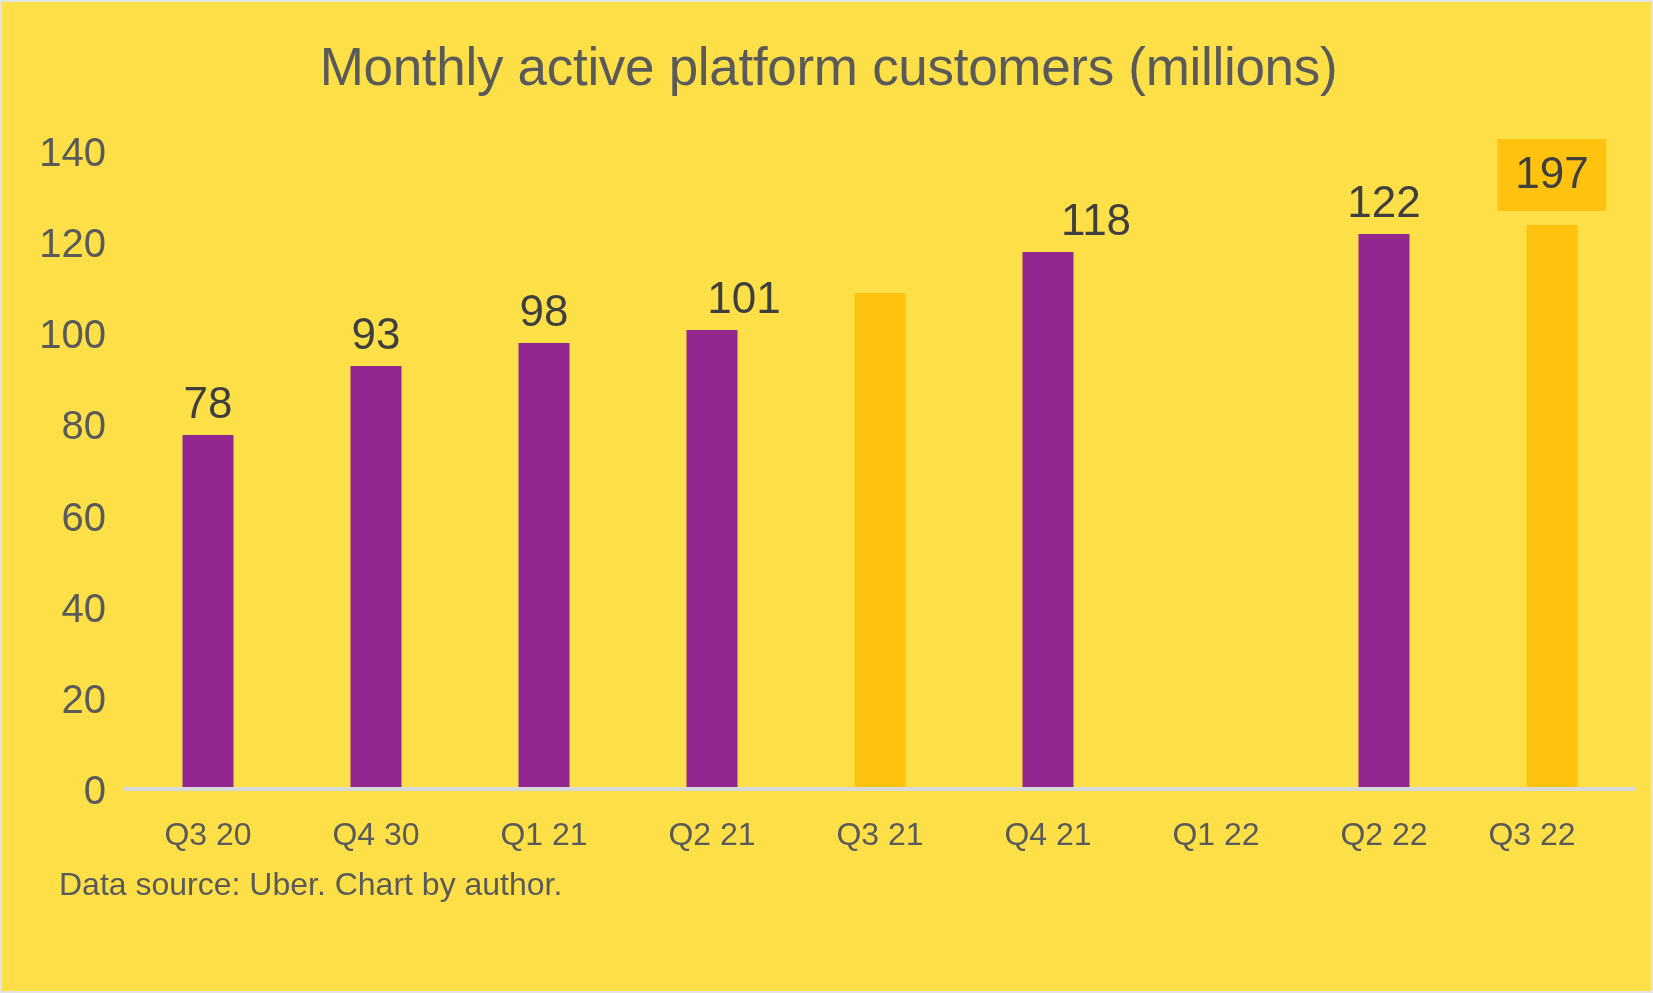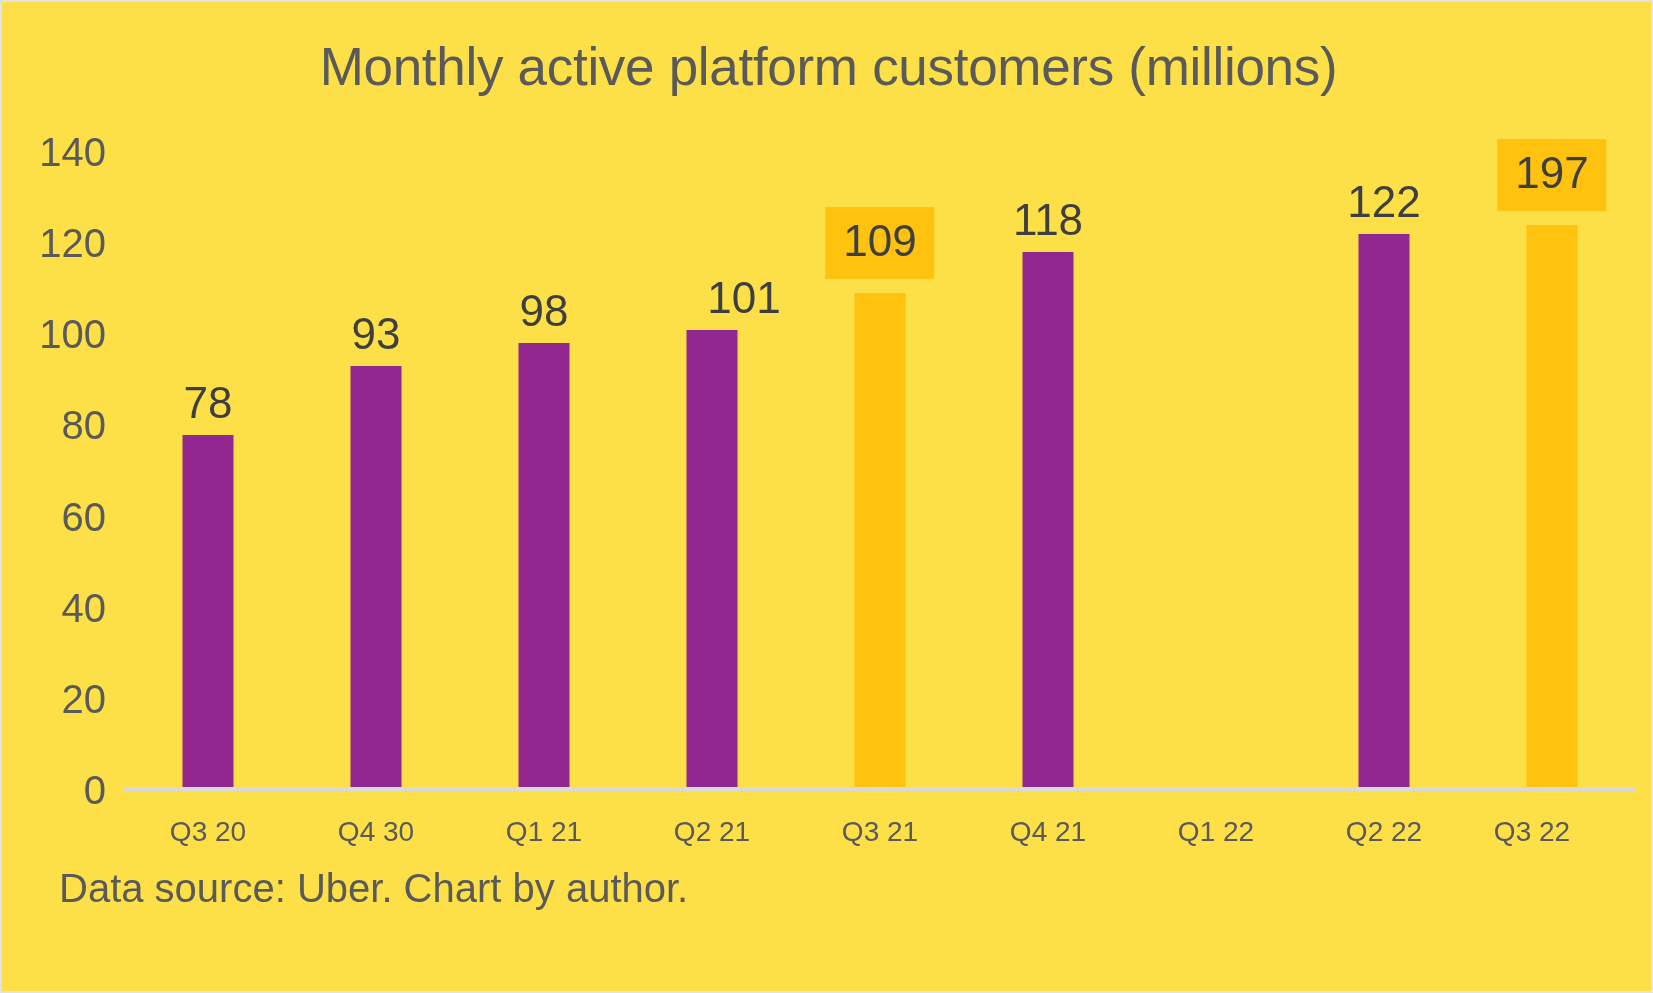--- a/index.html
+++ b/index.html
@@ -98,30 +98,30 @@
   .bar-value.boxed {
     background: #ffc20e;
     padding: 12px 18px 16px 18px;
   }
 
   .x-tick-label {
     position: absolute;
     left: 50%;
     transform: translateX(-50%);
     top: calc(100% + 26px);
-    font-size: 28px;
+    font-size: 32px;
     color: #5a5a5a;
     white-space: nowrap;
   }
 
   #chart-footnote {
     position: absolute;
     left: 57px;
     top: 864px;
-    font-size: 40px;
+    font-size: 32px;
     color: #5a5a5a;
     white-space: nowrap;
     text-align: center;
   }
 </style>
 </head>
 <body>
 
 <div id="chart-frame">
 
@@ -150,25 +150,24 @@
         <div class="bar-slot" style="left: 336px; width: 168px;">
           <div class="bar-rect normal" style="height: 446.6px;"></div>
           <div class="bar-value plain" style="bottom: 456.6px;">98</div>
         </div>
         <div class="bar-slot" style="left: 504px; width: 168px;">
           <div class="bar-rect normal" style="height: 460.271px;"></div>
           <div class="bar-value plain" style="bottom: 470.271px; margin-left: 32px;">101</div>
         </div>
         <div class="bar-slot" style="left: 672px; width: 168px;">
           <div class="bar-rect highlight" style="height: 496.729px;"></div>
-          <div class="bar-value boxed" style="bottom: 510.729px;">109</div>
         </div>
         <div class="bar-slot" style="left: 840px; width: 168px;">
           <div class="bar-rect normal" style="height: 537.743px;"></div>
-          <div class="bar-value plain" style="bottom: 547.743px;">118</div>
+          <div class="bar-value plain" style="bottom: 547.743px; margin-left: 48px;">118</div>
         </div>
         <div class="bar-slot" style="left: 1176px; width: 168px;">
           <div class="bar-rect normal" style="height: 555.971px;"></div>
           <div class="bar-value plain" style="bottom: 565.971px;">122</div>
         </div>
         <div class="bar-slot" style="left: 1344px; width: 168px;">
           <div class="bar-rect highlight" style="height: 565.086px;"></div>
           <div class="bar-value boxed" style="bottom: 579.086px;">197</div>
         </div>
       </div>

